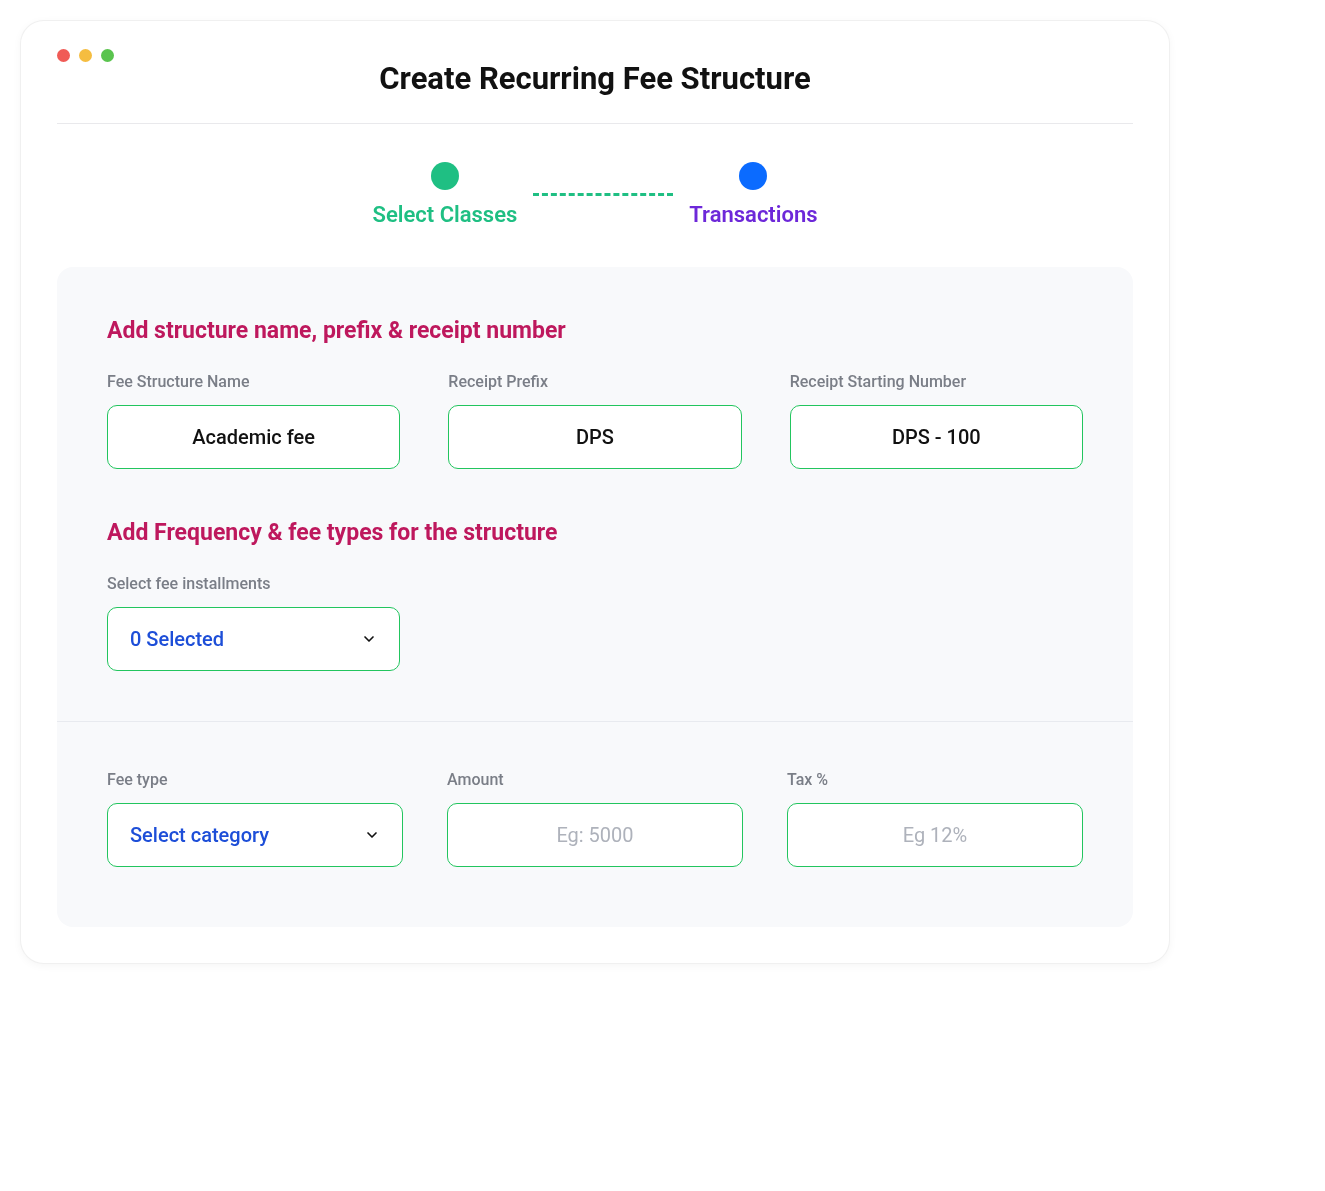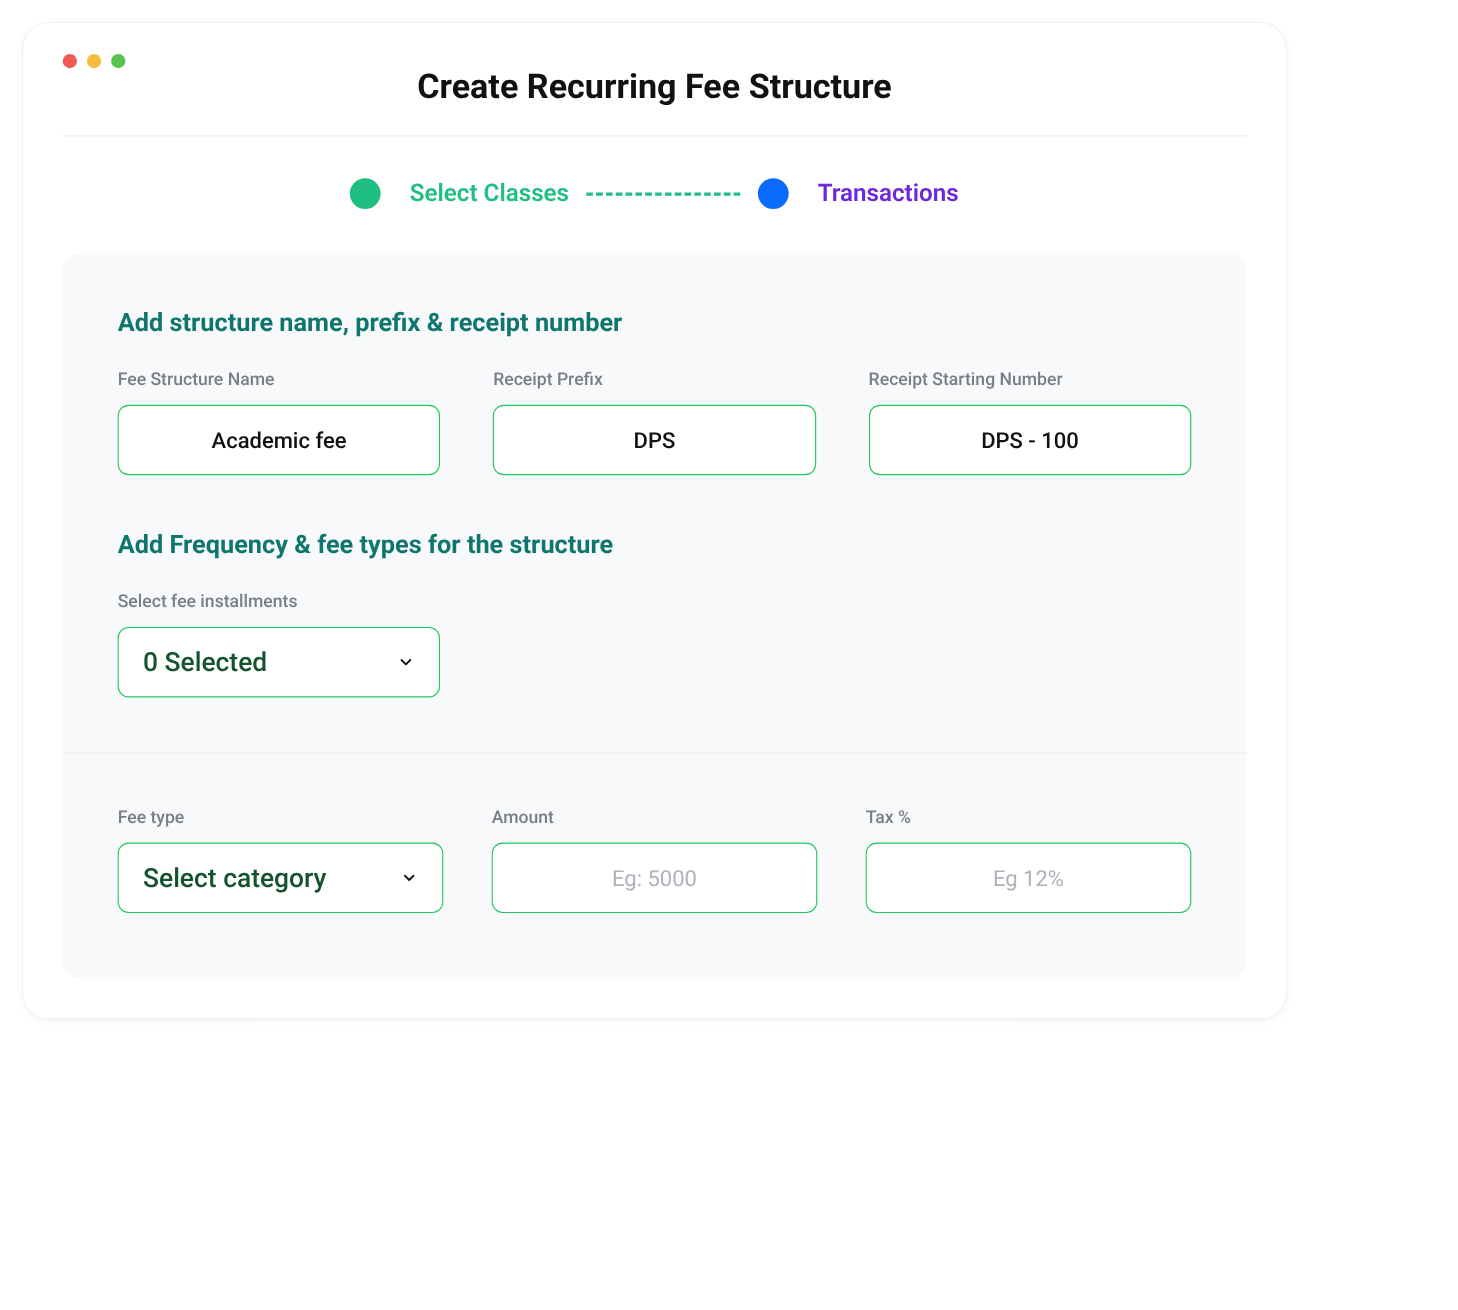--- a/index.html
+++ b/index.html
@@ -49,21 +49,22 @@
     .stepper {
       display: flex;
       align-items: center;
       justify-content: center;
       gap: 16px;
       margin-bottom: 40px;
     }
     .step {
       display: flex;
       align-items: center;
-      gap: 26px;
+      gap: 12px;
+      flex-direction: column;
     }
     .step-circle {
       width: 28px;
       height: 28px;
       border-radius: 50%;
     }
     .step-circle.green { background: #1fbf83; }
     .step-circle.blue { background: #0b6bff; }
     .step-label {
       font-size: 22px;
@@ -77,21 +78,21 @@
       height: 0;
     }
     .card {
       background: #f8f9fb;
       border-radius: 16px;
       padding: 50px 50px 60px 50px;
     }
     .section-title {
       font-size: 23px;
       font-weight: 700;
-      color: #0f766e;
+      color: #be185d;
       margin-bottom: 28px;
     }
     .grid3 {
       display: grid;
       grid-template-columns: 1fr 1fr 1fr;
       gap: 48px;
       margin-bottom: 50px;
     }
     .grid3.tight { gap: 44px; margin-bottom: 0; }
     .field-label {
@@ -119,22 +120,22 @@
       text-align: center;
     }
     .input::placeholder {
       color: #aeb2bb;
       font-weight: 400;
     }
     .select {
       cursor: pointer;
     }
     .select-value {
-      font-size: 24px;
-      color: #14532d;
+      font-size: 20px;
+      color: #1d4ed8;
       font-weight: 500;
     }
     .chevron {
       width: 16px;
       height: 16px;
       flex-shrink: 0;
     }
     .divider {
       border: none;
       border-top: 1px solid #e8eaef;

